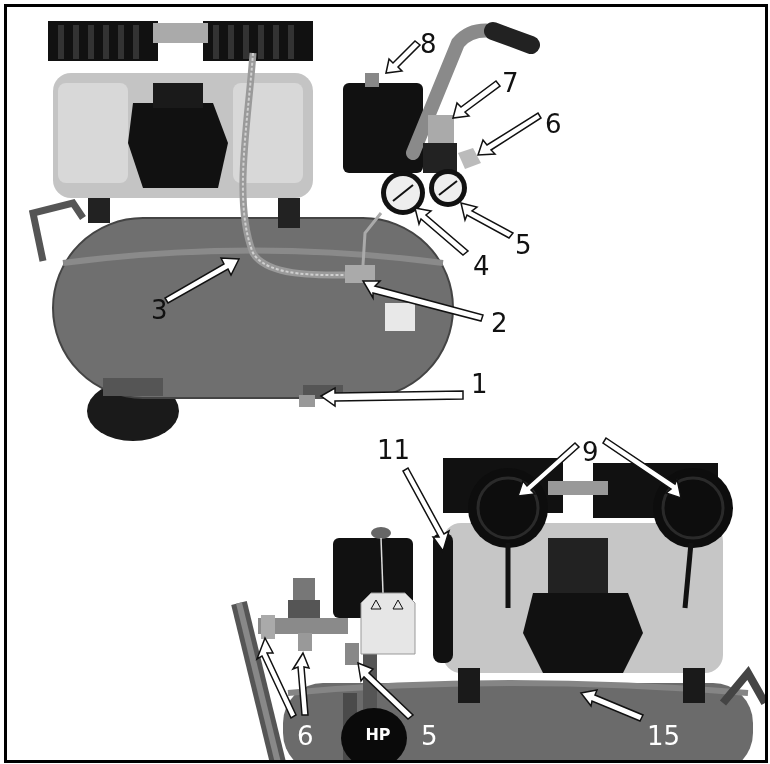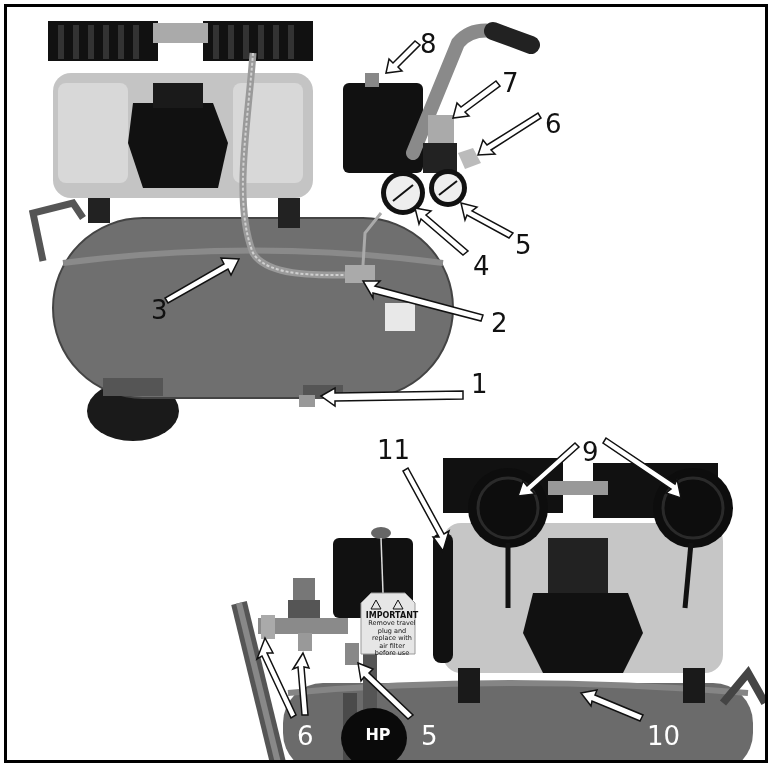--- a/index.html
+++ b/index.html
@@ -176,26 +176,18 @@
 <span class="callout" style="left:466px;top:246px">4</span>
 <span class="callout" style="left:508px;top:225px">5</span>
 <span class="callout" style="left:538px;top:104px">6</span>
 <span class="callout" style="left:495px;top:63px">7</span>
 <span class="callout" style="left:413px;top:24px">8</span>
 
 <span class="callout" style="left:575px;top:432px">9</span>
 <span class="callout" style="left:370px;top:430px">11</span>
 <span class="callout light" style="left:290px;top:716px">6</span>
 <span class="callout light" style="left:414px;top:716px">5</span>
-<span class="callout light" style="left:640px;top:716px">10</span>
+<span class="callout light" style="left:640px;top:716px">15</span>
 
-<div class="tag-text" style="left:356px;top:604px;width:58px;">
-  <div style="font-size:8px;font-weight:bold;">IMPORTANT</div>
-  <div style="font-size:6.5px;line-height:7.5px;">Remove travel</div>
-  <div style="font-size:6.5px;line-height:7.5px;">plug and</div>
-  <div style="font-size:6.5px;line-height:7.5px;">replace with</div>
-  <div style="font-size:6.5px;line-height:7.5px;">air filter</div>
-  <div style="font-size:6.5px;line-height:7.5px;">before use</div>
-</div>
 
 <div class="hp" style="left:345px;top:752px;width:52px;font-size:18px;">1.5</div>
 <div class="hp" style="left:345px;top:720px;width:52px;font-size:16px;">HP</div>
 </div>
 
 </body></html>

